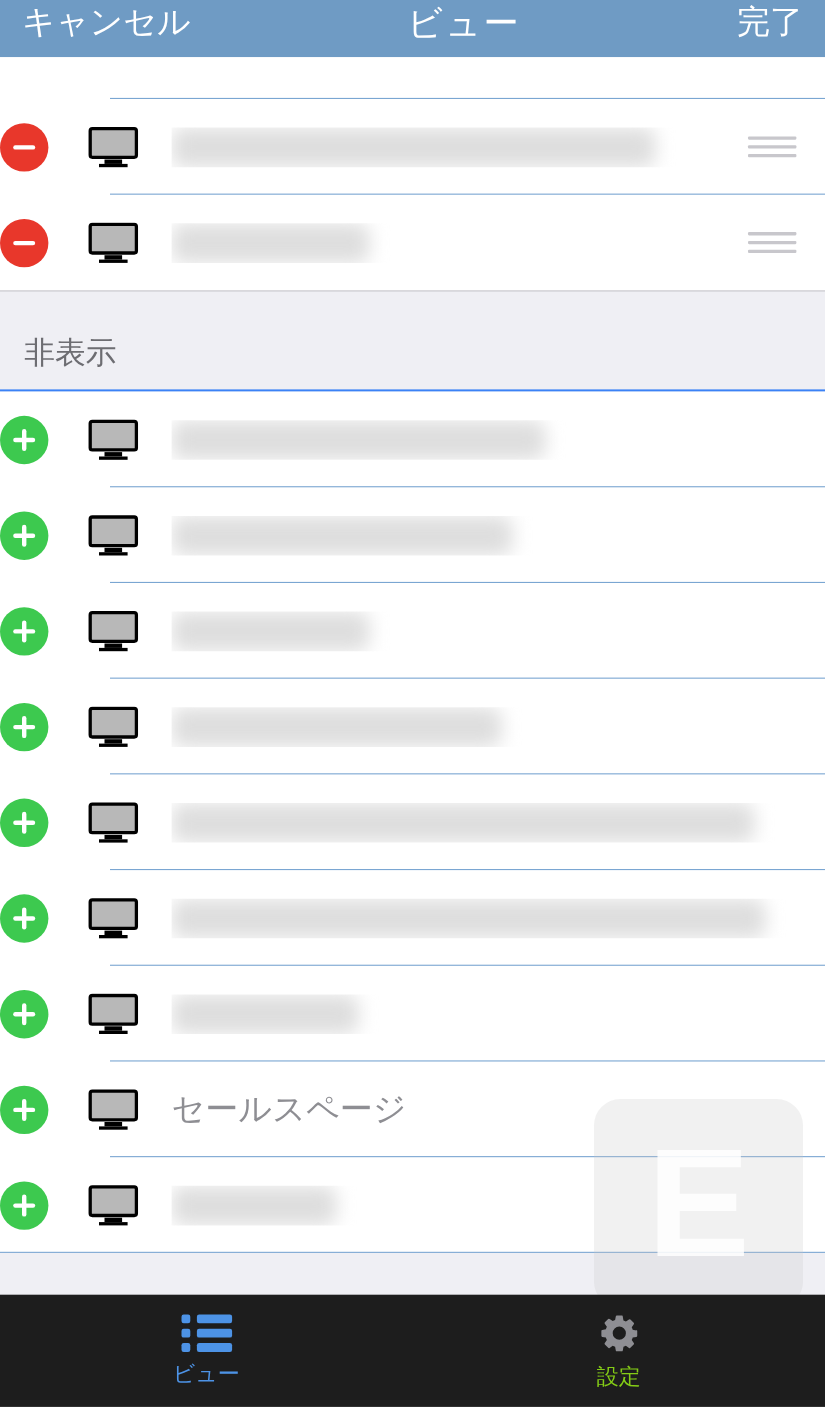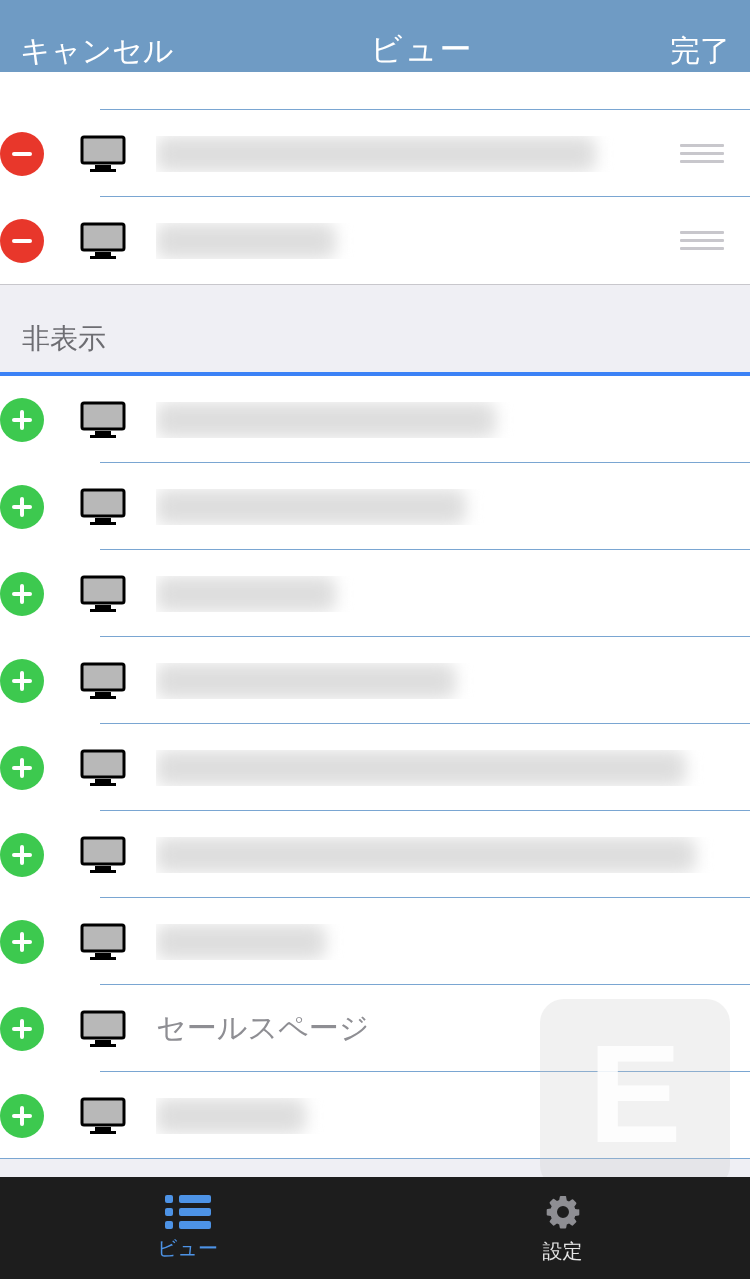--- a/index.html
+++ b/index.html
@@ -5,24 +5,24 @@
     * { margin: 0; padding: 0; box-sizing: border-box; }
     body {
       width: 750px;
       height: 1279px;
       font-family: -apple-system, "Hiragino Sans", sans-serif;
       background: #efeff4;
       overflow: hidden;
       position: relative;
     }
     .header {
-      height: 72px;
+      height: 52px;
       background: #6f9bc4;
       display: flex;
-      align-items: flex-end;
+      align-items: flex-start;
       justify-content: space-between;
       padding: 0 20px;
       color: #fff;
     }
     .header-btn { font-size: 30px; font-weight: 400; cursor: pointer; }
     .header-title { font-size: 32px; font-weight: 500; letter-spacing: 2px; }
     .list-section { background: #fff; }
     .row {
       height: 87px;
       display: flex;
@@ -111,41 +111,41 @@
     }
     .section-gap { height: 10px; background: #efeff4; border-top: 1px solid #c8c7cc; }
     .section-header {
       height: 82px;
       background: #efeff4;
       display: flex;
       align-items: flex-end;
       padding: 0 22px 14px;
       font-size: 28px;
       color: #6d6d72;
-      border-bottom: 4px solid #3b82f6;
+      border-bottom: 2px solid #3b82f6;
     }
     .tabbar {
       position: absolute;
       bottom: 0; left: 0; right: 0;
       height: 102px;
       background: #1d1d1d;
       display: flex;
     }
     .tab {
       flex: 1;
       display: flex;
       flex-direction: column;
       align-items: center;
       justify-content: center;
       gap: 6px;
       cursor: pointer;
     }
     .tab-label { font-size: 20px; }
     .tab-active .tab-label { color: #4d93e6; }
-    .tab-inactive .tab-label { color: #e5e5e5; }
+    .tab-inactive .tab-label { color: #84cc16; }
     .list-icon { width: 46px; height: 34px; display: flex; flex-direction: column; justify-content: space-between; }
     .list-icon-row { display: flex; align-items: center; gap: 6px; }
     .list-icon-dot { width: 8px; height: 8px; background: #4d93e6; border-radius: 2px; }
     .list-icon-bar { height: 8px; flex: 1; background: #4d93e6; border-radius: 2px; }
     .gear-icon { width: 40px; height: 40px; }
     .watermark {
       position: absolute;
       right: 20px;
       bottom: 90px;
       width: 190px;

